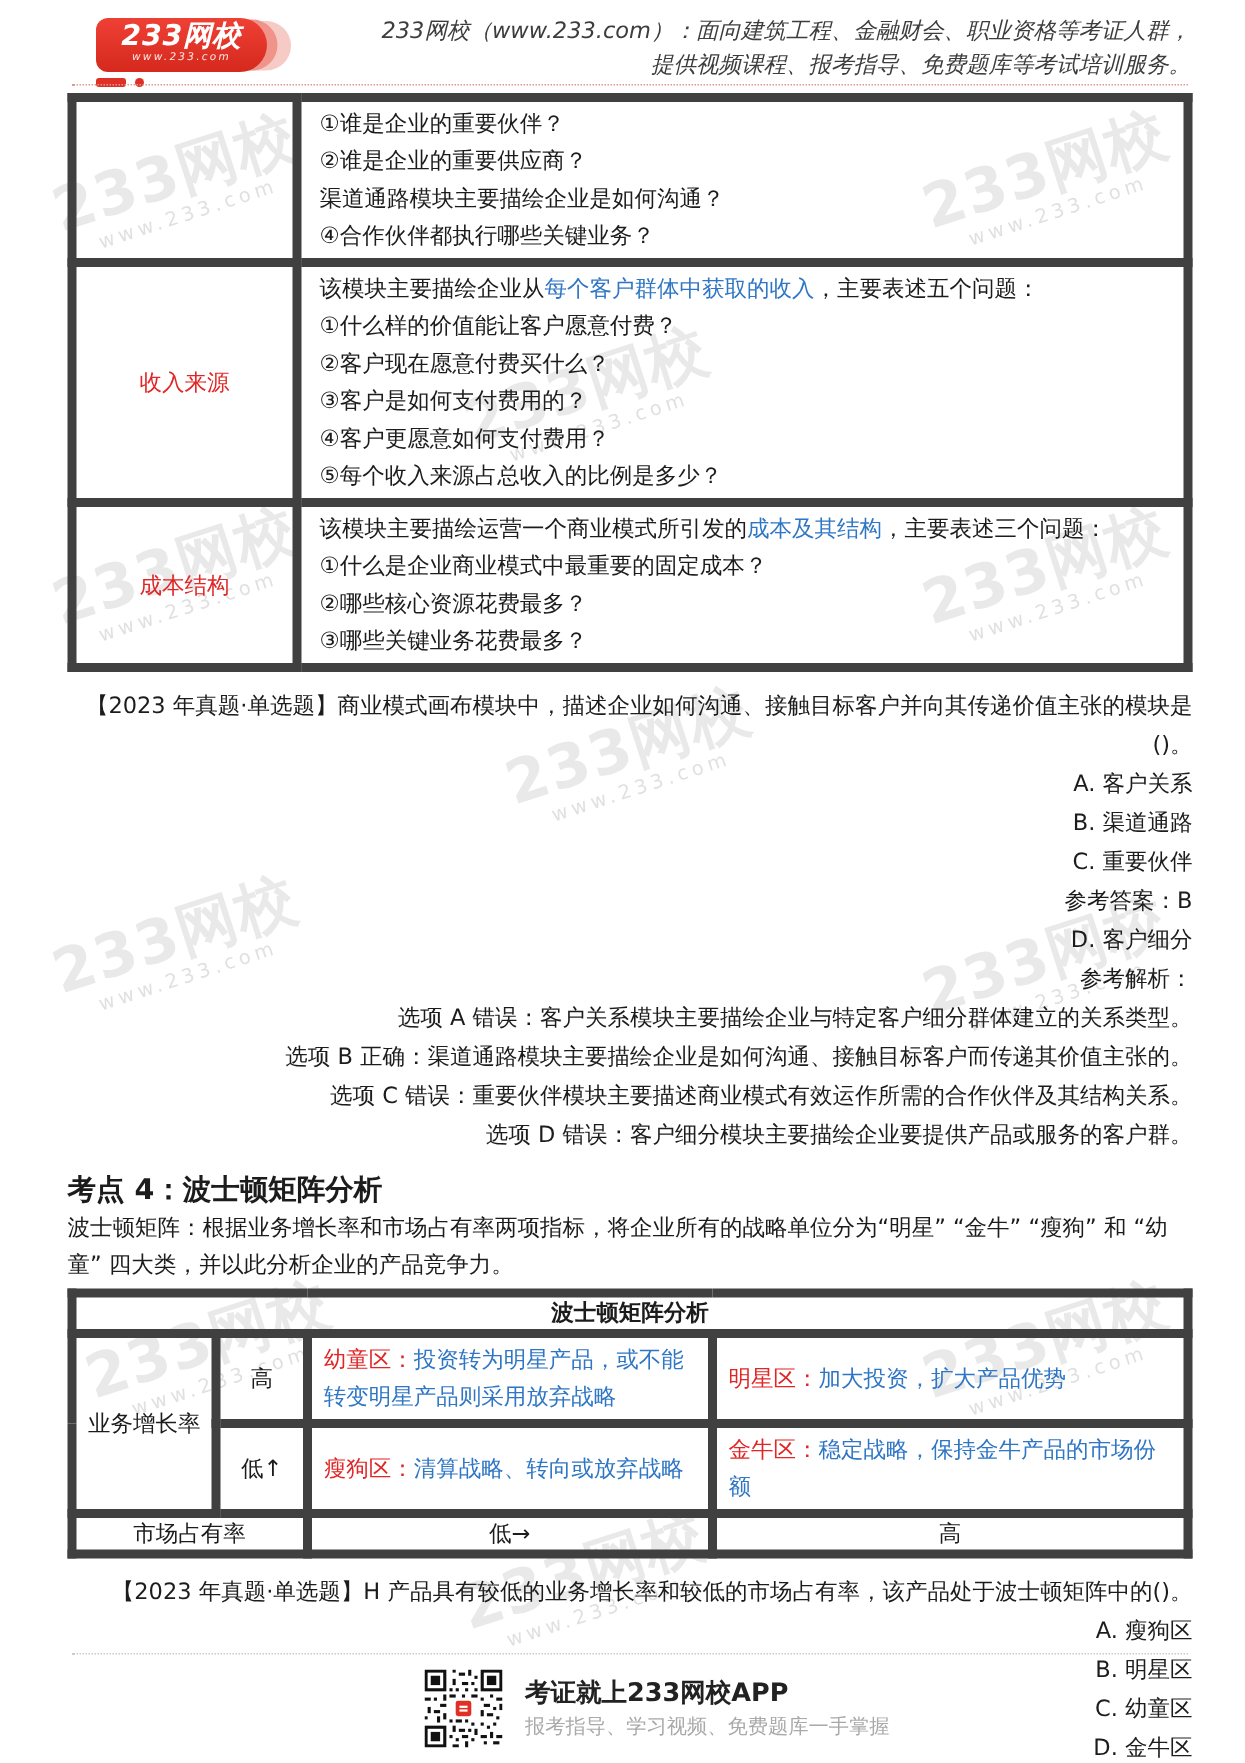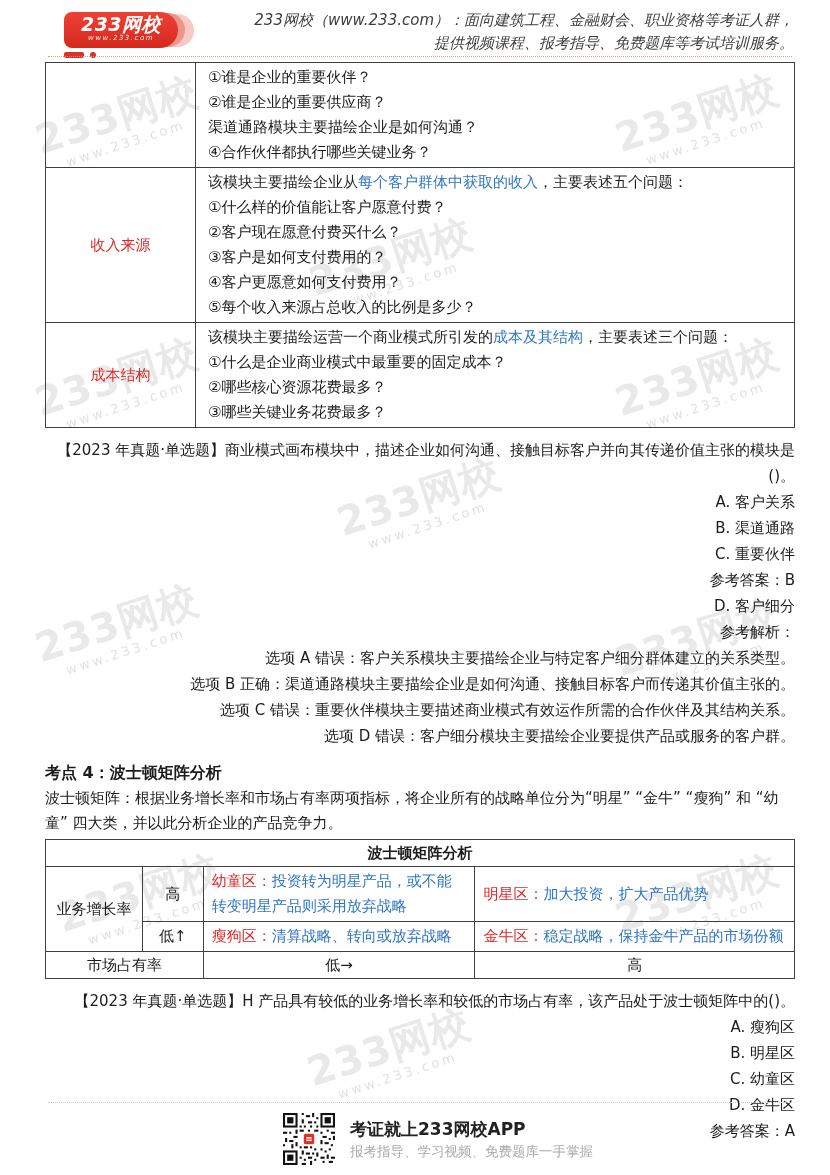--- a/index.html
+++ b/index.html
@@ -33,32 +33,32 @@
   .logo-url { display:block; font-size:7px; letter-spacing:1.5px; line-height:9px; color:#ffe9e6; font-style:italic; }
   .logo-mark-dash { position:absolute; left:64px; top:52px; width:20px; height:6px; background:#e03026; border-radius:2px; }
   .logo-mark-dot  { position:absolute; left:90px; top:52px; width:6px; height:6px; background:#e03026; border-radius:50%; }
   .tagline { position:absolute; right:36px; top:9px; text-align:right; font-size:15px; line-height:23px; color:#3d3d3d;font-style:italic; }
   .red-dotted { position:absolute; left:48px; top:56px; width:744px; border-top:1px dotted #dd9a92; }
 
   
   .content { position:absolute; left:45px; top:62px; width:750px; z-index:1; }
 
   table { border-collapse:collapse; width:750px; background:transparent; }
-  td { border:1px solid #404040; vertical-align:middle; }
+  td { border:6px solid #404040; vertical-align:middle; }
 
   .tbl1 td.label-cell { width:150px; text-align:center; color:#e02626; font-size:15px; }
   .tbl1 td.content-cell { padding:2px 10px 2px 12px; }
   .cell-line { line-height:25px; }
   .hl-blue { color:#2f76c4; }
   .hl-red  { color:#e02626; }
 
   .q-block { padding-top:9px; }
   .q-line { line-height:26px;text-align:right; }
 
-  .kaodian-title { margin-top:11px; line-height:26px; font-weight:bold; font-size:16px; }
+  .kaodian-title { margin-top:11px; line-height:26px; font-weight:bold; font-size:19px; }
   .kaodian-body { line-height:25px; }
 
   .tbl2 { margin-top:3px; }
   .tbl2 td { text-align:center; font-size:15px; }
   .tbl2 .t2-title { font-weight:bold; height:27px;margin-top:40px; }
   .tbl2 .t2-axis { height:26px;font-family:Liberation Mono, monospace; }
   .tbl2 .strat-cell { text-align:left; padding:2px 8px; line-height:25px; }
   .tbl2 .row-high td { height:52px; }
   .tbl2 .row-low td { height:28px; }
   .tbl2 .row-bottom td { height:27px; }

